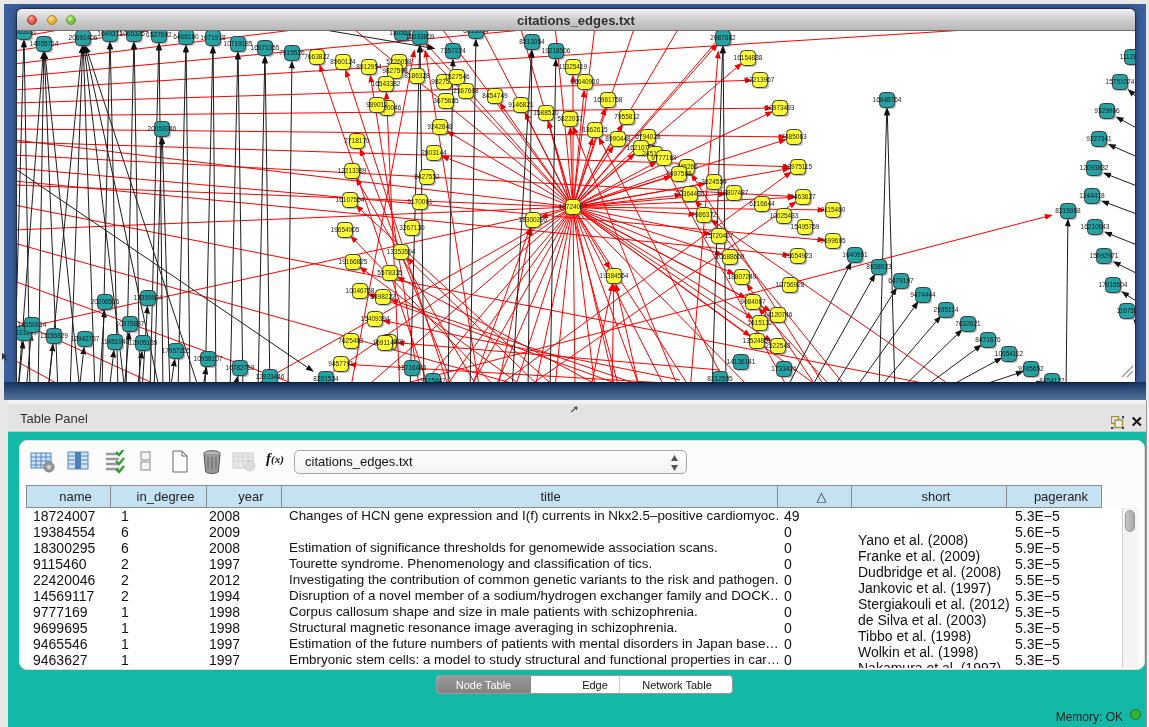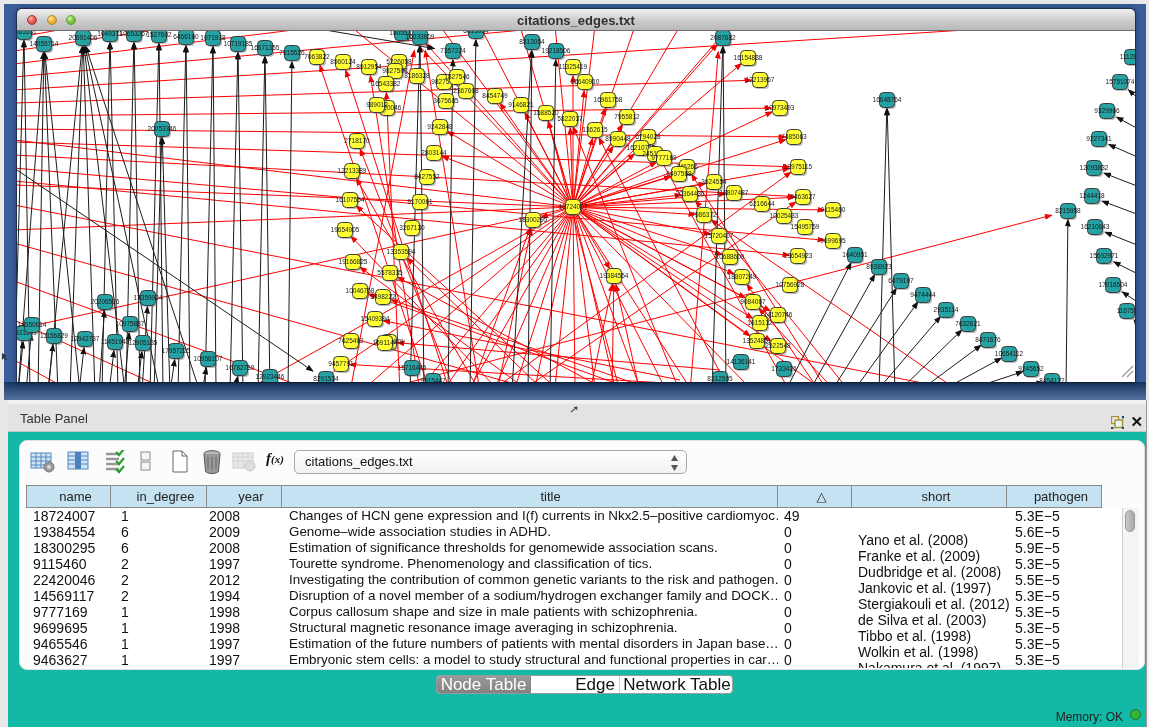--- a/index.html
+++ b/index.html
@@ -30,21 +30,21 @@
 .c0 { left:7px; width:84px; }
 .c1 { left:95px; width:94px; }
 .c2 { left:183px; width:80px; }
 .c3 { left:263px; width:489px; font-size:13.4px; }
 .c4 { left:758px; width:70px; }
 .c5 { left:832px; width:160px;margin-top:24px; }
 .c6 { left:989px; width:100px; }
 #vscroll { position:absolute; left:1102px; top:67px; width:16px; height:160px; background:#f4f4f4; border-left:1px solid #d0d0d0; }
 #vthumb { position:absolute; left:2px; top:2px; width:10px; height:22px; border-radius:5px; background:linear-gradient(90deg,#c8c8c8,#a8a8a8); border:1px solid #999; }
 #tabs { position:absolute; left:0; top:270px; width:1146px; height:30px; }
-#seg { position:absolute; left:428px; top:5px; width:297px; height:19px; border:1px solid #9a9a9a; border-radius:4px; background:#fff; overflow:hidden; font-size:17px; }
+#seg { position:absolute; left:428px; top:5px; width:297px; height:19px; border:1px solid #9a9a9a; border-radius:4px; background:#fff; overflow:hidden; font-size:11px; }
 .segb { position:absolute; top:0; height:19px; text-align:center; line-height:18px; color:#111; }
 #seg1 { left:0; width:94px; background:linear-gradient(#9a9a9a,#7f7f7f); color:#fff; border-right:1px solid #888; }
 #seg2 { left:94px; width:89px; border-right:1px solid #ccc;padding-left:40px; }
 #seg3 { left:183px; width:114px; }
 #status { position:absolute; left:0; top:300px; width:1146px; height:27px; }
 #mem { position:absolute; right:31px; top:10px; font-size:12px; color:#222;margin-left:40px; }
 #dot { position:absolute; right:13px; top:9px; width:11px; height:11px; border-radius:50%; background:#35b535; border:1px solid #2a6d2a; }
 #float1 { position:absolute; right:30px; top:12px; width:13px; height:13px; }
 #xbtn { position:absolute; right:11px; top:9px; font-size:15px; font-weight:bold; color:#111; }
 .ticon { position:absolute; top:9px; }
@@ -748,37 +748,36 @@
             </svg>
         </div>
       </div>
       <div id="thead">
         <div class="th" style="left:0;width:85px">name</div>
         <div class="th" style="left:85px;width:96px">in_degree</div>
         <div class="th" style="left:181px;width:75px">year</div>
         <div class="th" style="left:256px;width:496px;text-indent:28px">title</div>
         <div class="th" style="left:752px;width:74px">△ out_de…</div>
         <div class="th" style="left:826px;width:155px">short</div>
-        <div class="th" style="left:981px;width:95px">pathogen</div>
+        <div class="th" style="left:981px;width:95px">pagerank</div>
       </div>
       <div id="tbody">
           <div class="tr">
             <div class="c c0">18724007</div>
             <div class="c c1">1</div>
             <div class="c c2">2008</div>
             <div class="c c3">Changes of HCN gene expression and I(f) currents in Nkx2.5–positive cardiomyoc…</div>
             <div class="c c4">49</div>
             <div class="c c5">Yano et al. (2008)</div>
             <div class="c c6">5.3E−5</div>
           </div>
           <div class="tr">
             <div class="c c0">19384554</div>
             <div class="c c1">6</div>
             <div class="c c2">2009</div>
-            <div class="c c3">Genome–wide association studies in ADHD.</div>
             <div class="c c4">0</div>
             <div class="c c5">Franke et al. (2009)</div>
             <div class="c c6">5.6E−5</div>
           </div>
           <div class="tr">
             <div class="c c0">18300295</div>
             <div class="c c1">6</div>
             <div class="c c2">2008</div>
             <div class="c c3">Estimation of significance thresholds for genomewide association scans.</div>
             <div class="c c4">0</div>

